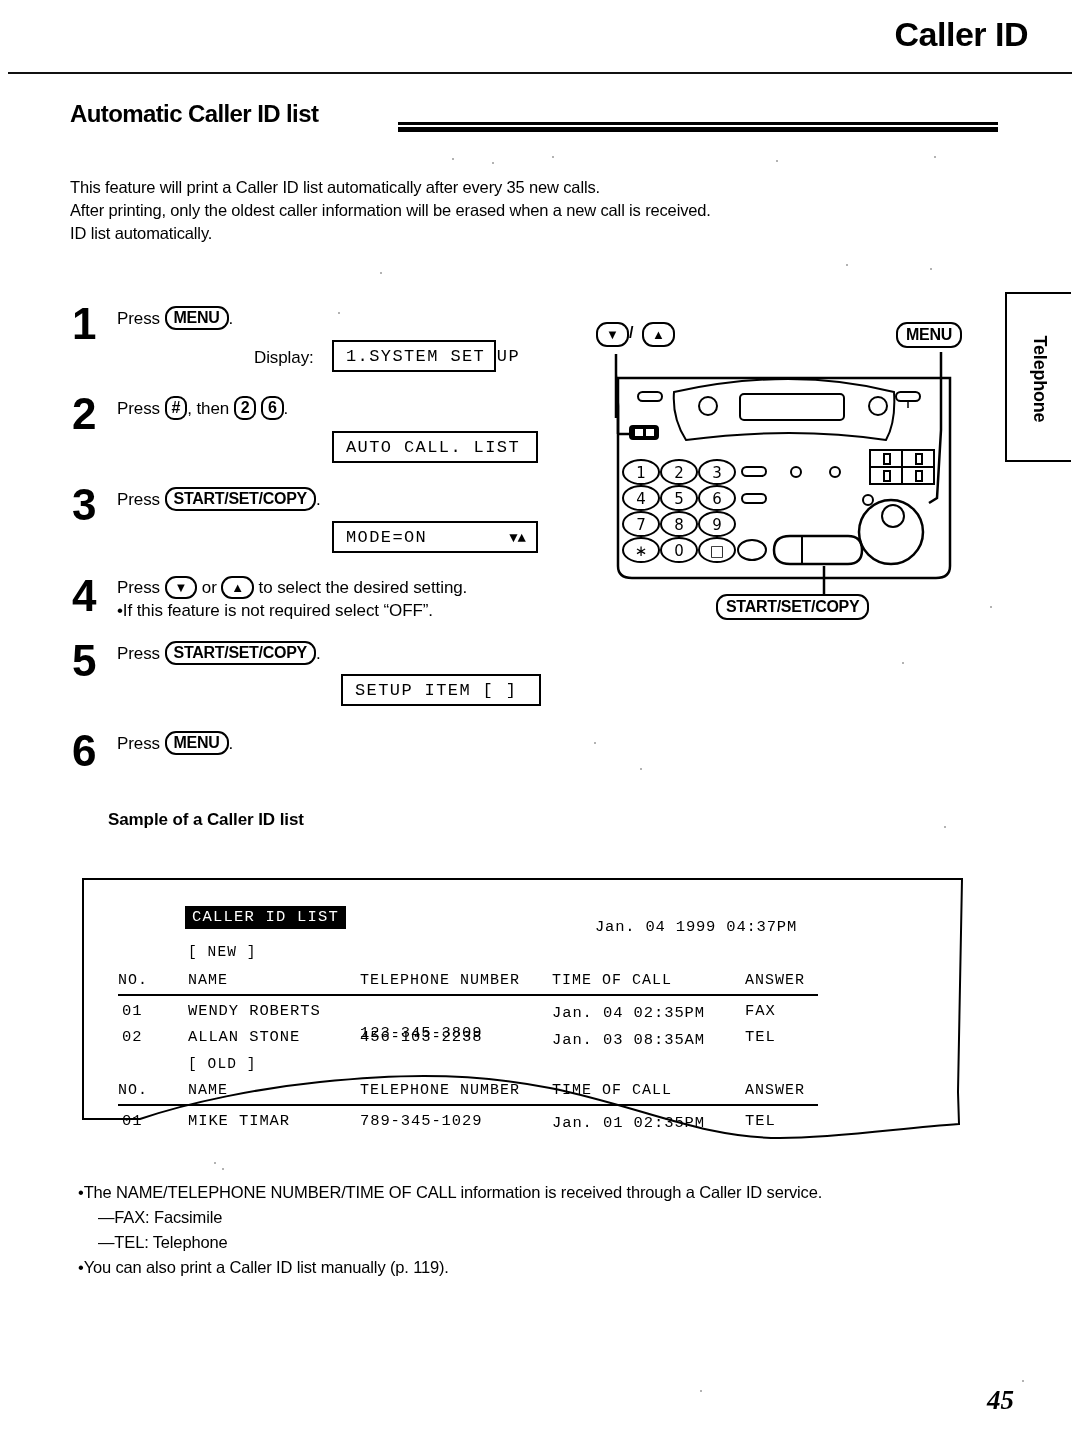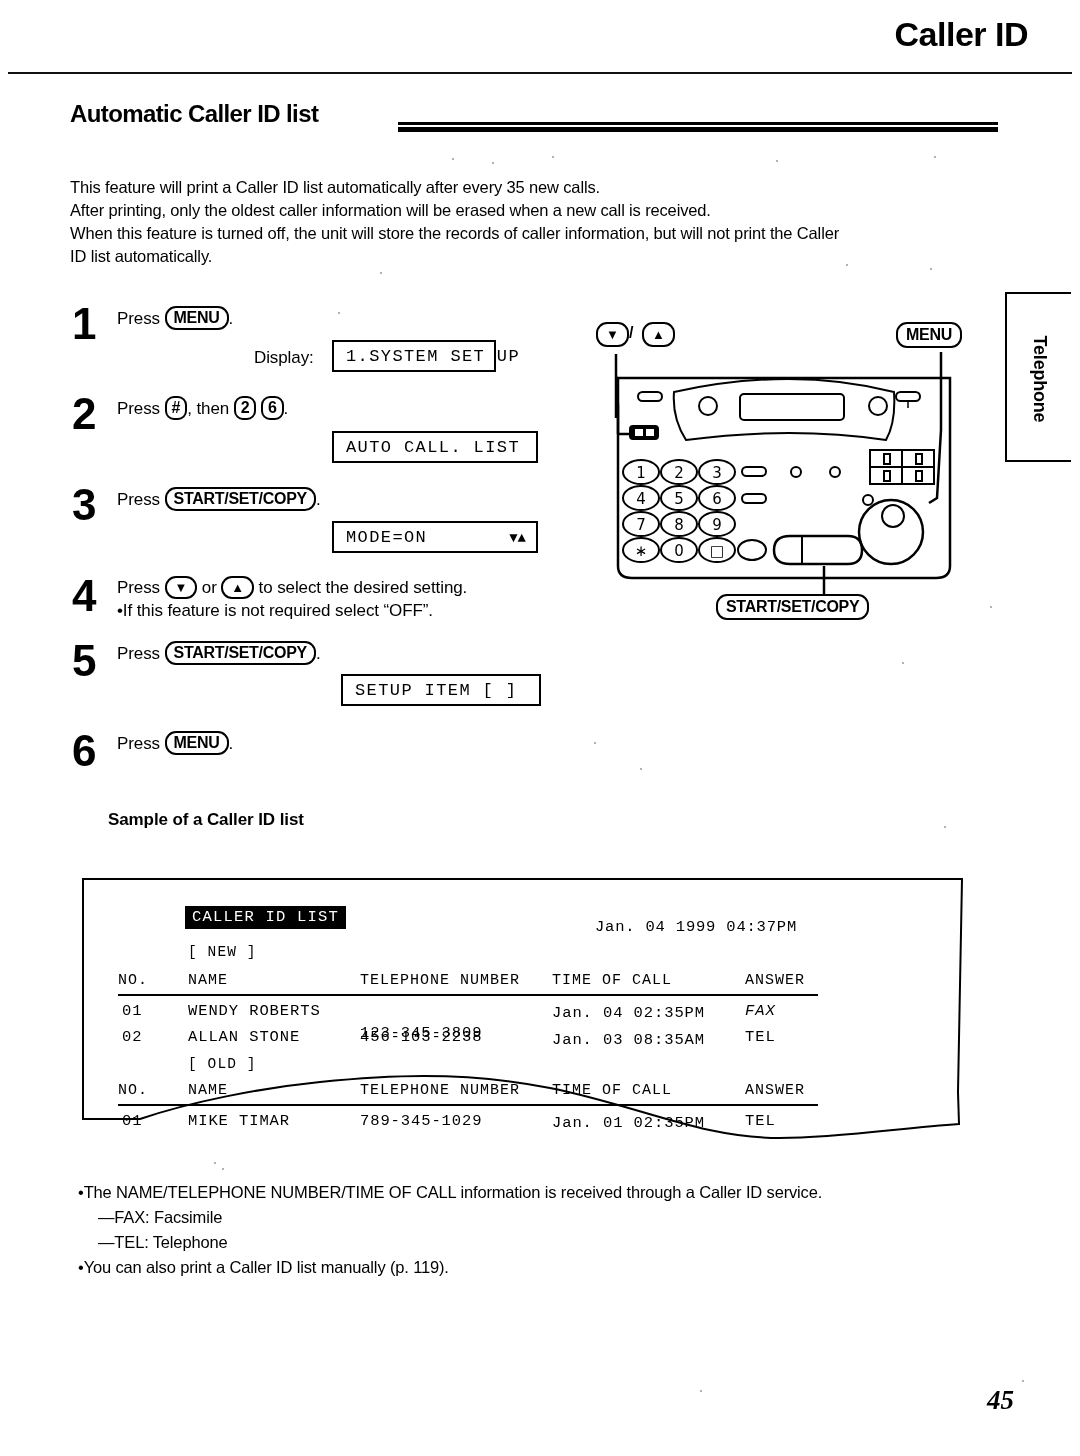--- a/index.html
+++ b/index.html
@@ -289,21 +289,20 @@
 
 <div id="section-heading">Automatic Caller ID list</div>
 <div id="section-heading-rule">
   <div class="bar-a"></div>
   <div class="bar-b"></div>
 </div>
 
 <div id="intro-paragraph">
   <div>This feature will print a Caller ID list automatically after every 35 new calls.</div>
   <div>After printing, only the oldest caller information will be erased when a new call is received.</div>
-  <div>When this feature is turned off, the unit will store the records of caller information, but will not print the Caller</div>
   <div>ID list automatically.</div>
 </div>
 
 <div id="side-tab">
   <div id="side-tab-label">Telephone</div>
 </div>
 
 <div class="step-num" style="left:72px; top:302px;">1</div>
 <div class="step-text" style="left:117px; top:306px;">
   <span>Press</span>
@@ -462,21 +461,21 @@
     <div class="col-head" style="left:108px; top:96px;">NAME</div>
     <div class="col-head" style="left:280px; top:96px;">TELEPHONE NUMBER</div>
     <div class="col-head" style="left:472px; top:96px;">TIME OF CALL</div>
     <div class="col-head" style="left:665px; top:96px;">ANSWER</div>
     <div class="head-rule" style="top:118px;"></div>
 
     <div class="cell" style="left:42px;  top:126px;">01</div>
     <div class="cell" style="left:108px; top:126px;">WENDY ROBERTS</div>
     <div class="cell" style="left:280px; top:126px;margin-top:22px;">123-345-3809</div>
     <div class="cell" style="left:472px; top:128px;">Jan. 04 02:35PM</div>
-    <div class="cell" style="left:665px; top:126px;font-style:italic;">FAX</div>
+    <div class="cell" style="left:665px; top:126px;">FAX</div>
 
     <div class="cell" style="left:42px;  top:152px;">02</div>
     <div class="cell" style="left:108px; top:152px;">ALLAN STONE</div>
     <div class="cell" style="left:280px; top:152px;">456-103-2238</div>
     <div class="cell" style="left:472px; top:155px;">Jan. 03 08:35AM</div>
     <div class="cell" style="left:665px; top:152px;">TEL</div>
 
     <div class="group-tag" style="left:108px; top:180px;">[ OLD ]</div>
 
     <div class="col-head" style="left:38px;  top:206px;">NO.</div>

